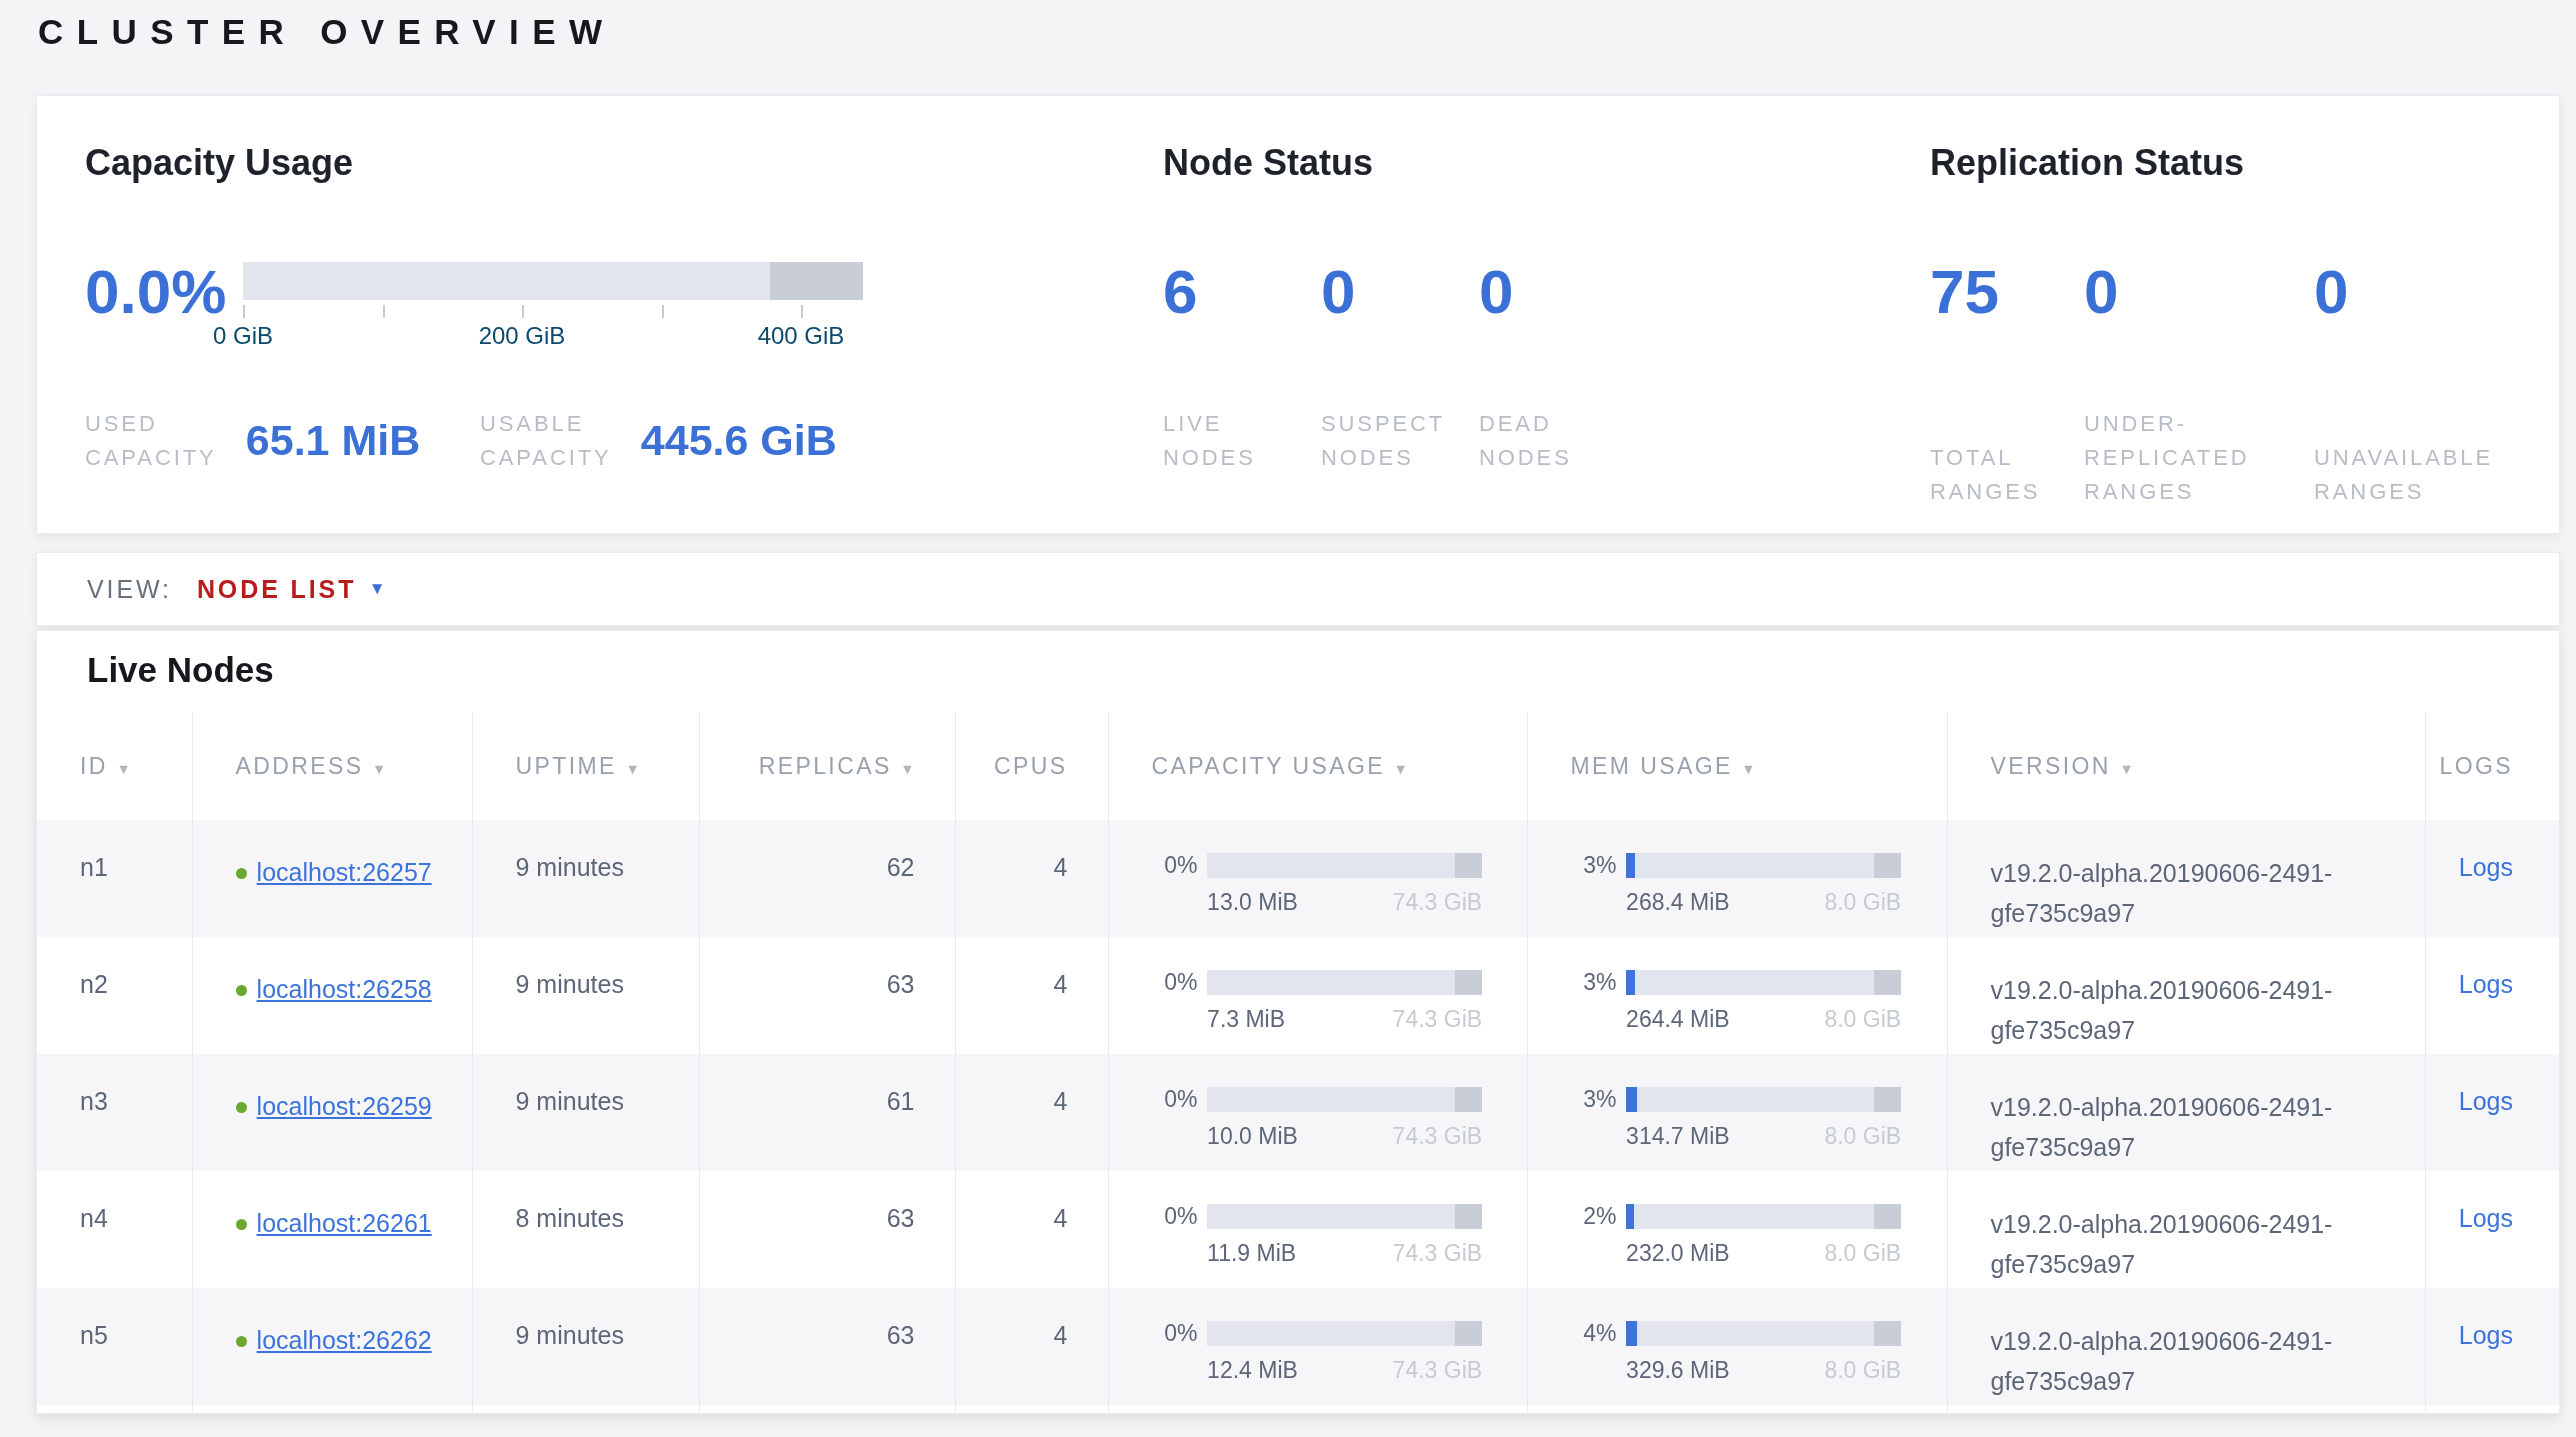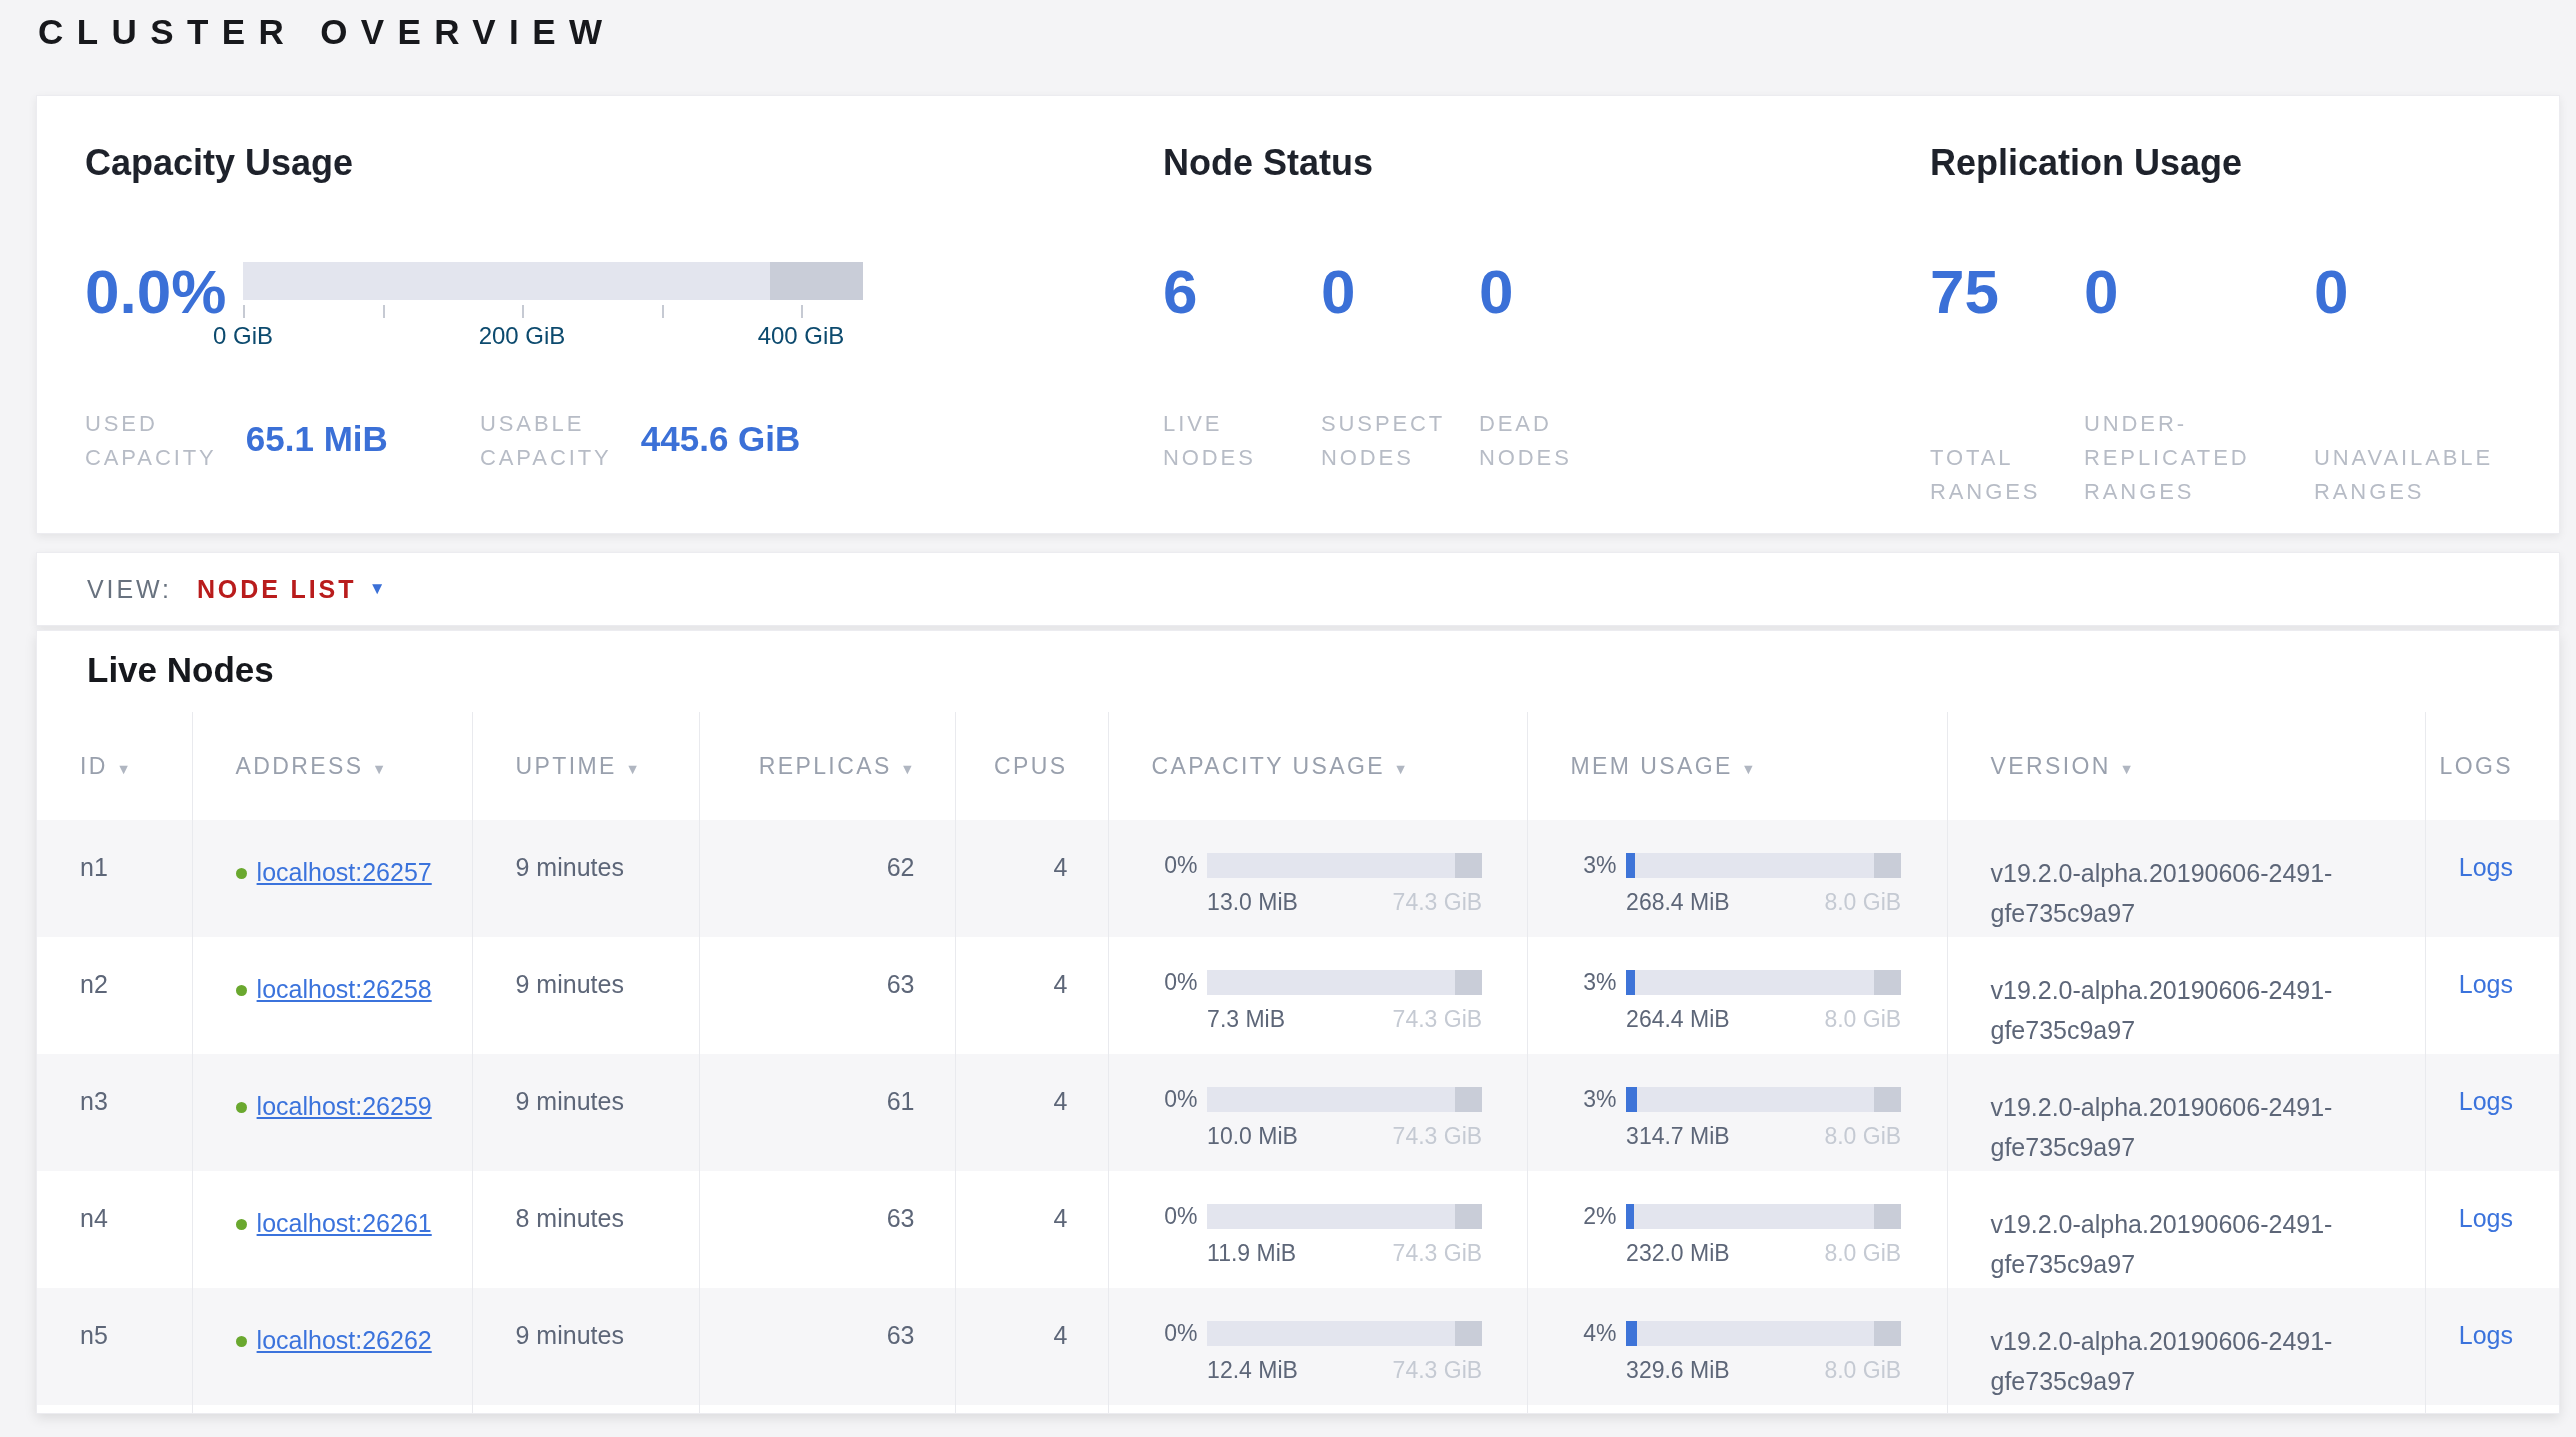--- a/index.html
+++ b/index.html
@@ -44,21 +44,21 @@
   .capbar{position:relative;margin-top:0;}
   .cap-track{width:620px;height:38px;background:#e3e5ee;position:relative;margin-top:1px;}
   .cap-track .reserved{position:absolute;right:0;top:0;height:100%;background:#c9cdd8;}
   .cap-track .fill{position:absolute;left:0;top:0;height:100%;background:#3e74d8;}
   .tick{position:absolute;top:44px;width:1.9px;height:12.5px;background:#c6cad3;}
   .tick-label{position:absolute;top:61px;transform:translateX(-50%);font-size:24px;color:#0c4a6e;white-space:nowrap;}
 
   .cap-stat{display:flex;align-items:flex-end;}
   .cap-stat:first-child{width:395px;}
   .cap-stat .small-label{width:155px;}
-  .cap-stat .val{font-size:35px;font-weight:700;color:#3b70d7;line-height:1;margin-left:5.8px;position:relative;bottom:19px;white-space:nowrap;}
+  .cap-stat .val{font-size:43px;font-weight:700;color:#3b70d7;line-height:1;margin-left:5.8px;position:relative;bottom:13px;white-space:nowrap;}
 
   
   .view-label{font-size:25px;letter-spacing:2.9px;color:#68727f;}
   .view-select{display:flex;align-items:center;margin-left:25px;cursor:pointer;}
   .view-value{font-size:25px;letter-spacing:2.9px;color:#b91c1c;font-weight:700;}
   .view-caret{color:#3b70d7;font-size:17px;margin-left:12.5px;}
 
   
   #table-card h3{position:absolute;top:19px;left:50px;margin:0;font-size:35px;font-weight:700;color:#16181d;}
   #node-table{position:absolute;top:81px;left:0;width:2524px;border-collapse:collapse;table-layout:fixed;}
@@ -154,21 +154,21 @@
         <div class="stat">
           <div class="small-label">SUSPECT NODES</div>
         </div>
         <div class="stat">
           <div class="small-label">DEAD NODES</div>
         </div>
       </div>
   </div>
 
   <div class="sec" id="sec-repl">
-    <h2>Replication Usage</h2>
+    <h2>Replication Status</h2>
     <div class="values-row" id="repl-values">
         <div class="stat">
           <div class="big">75</div>
         </div>
         <div class="stat">
           <div class="big">0</div>
         </div>
         <div class="stat">
           <div class="big">0</div>
         </div>

